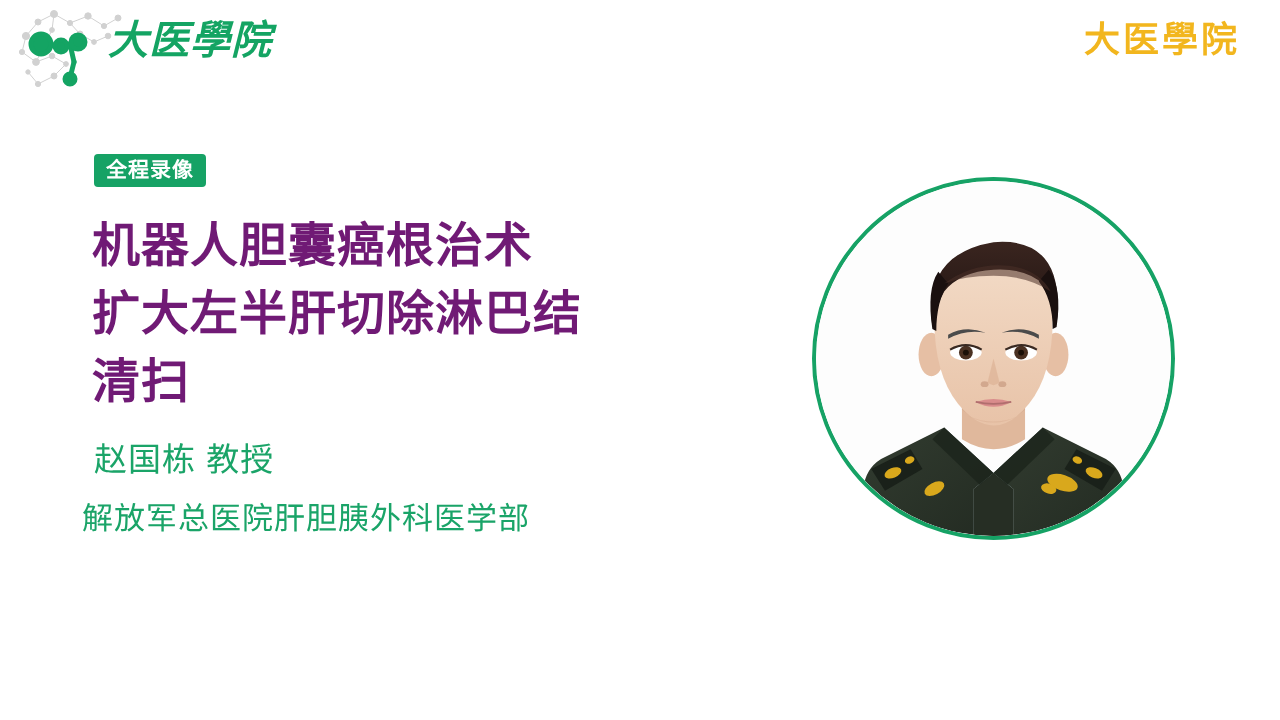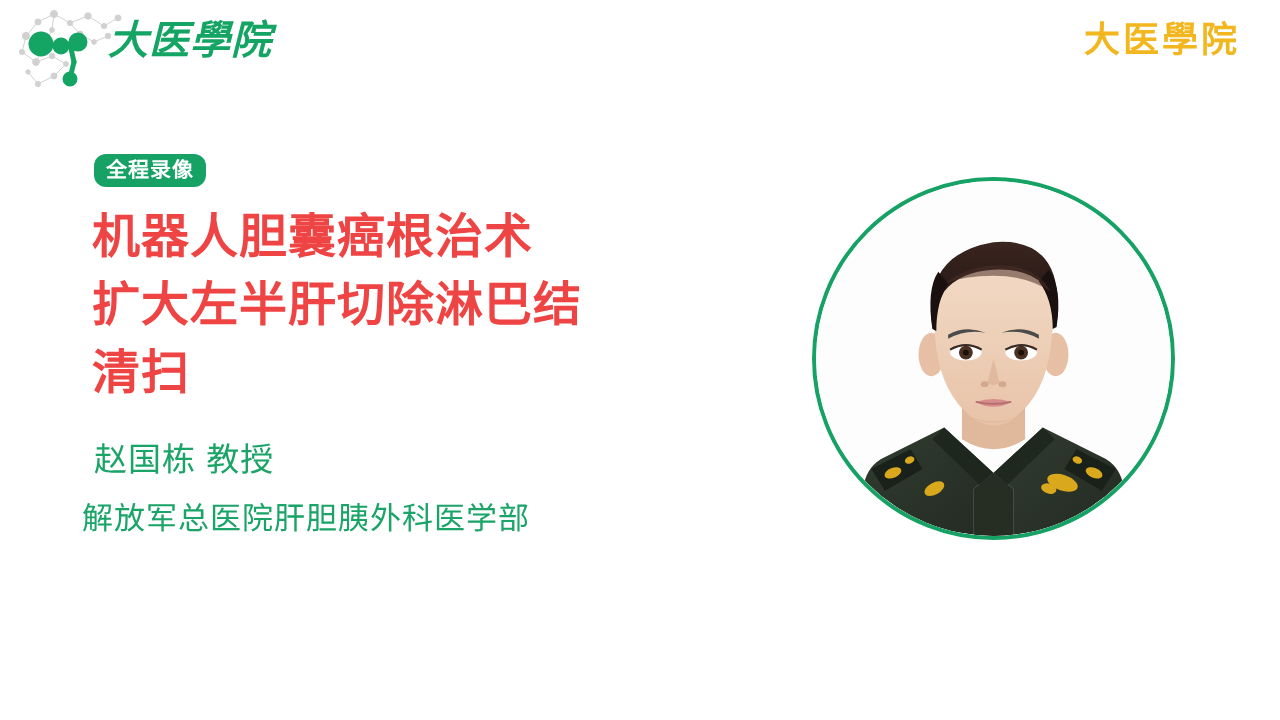--- a/index.html
+++ b/index.html
@@ -53,34 +53,34 @@
     white-space: nowrap;
   }
 
   
   .badge {
     position: absolute;
     left: 94px;
     top: 154px;
     padding: 5px 12px 7px 12px;
     background: #16A265;
-    border-radius: 12px;
+    border-radius: 4px;
     color: #ffffff;
     font-size: 21px;
     font-weight: 700;
     letter-spacing: 1px;
     line-height: 1;
     white-space: nowrap;
   }
   .session-title {
     position: absolute;
     left: 92px;
-    top: 203px;
+    top: 212px;
     width: 620px;
-    color: #ef4444;
+    color: #701a75;
     font-size: 48px;
     font-weight: 700;
     line-height: 68px;
     letter-spacing: 1px;
   }
   .session-title .tline { display: block; white-space: nowrap; }
 
   .speaker-name {
     position: absolute;
     left: 94px;

